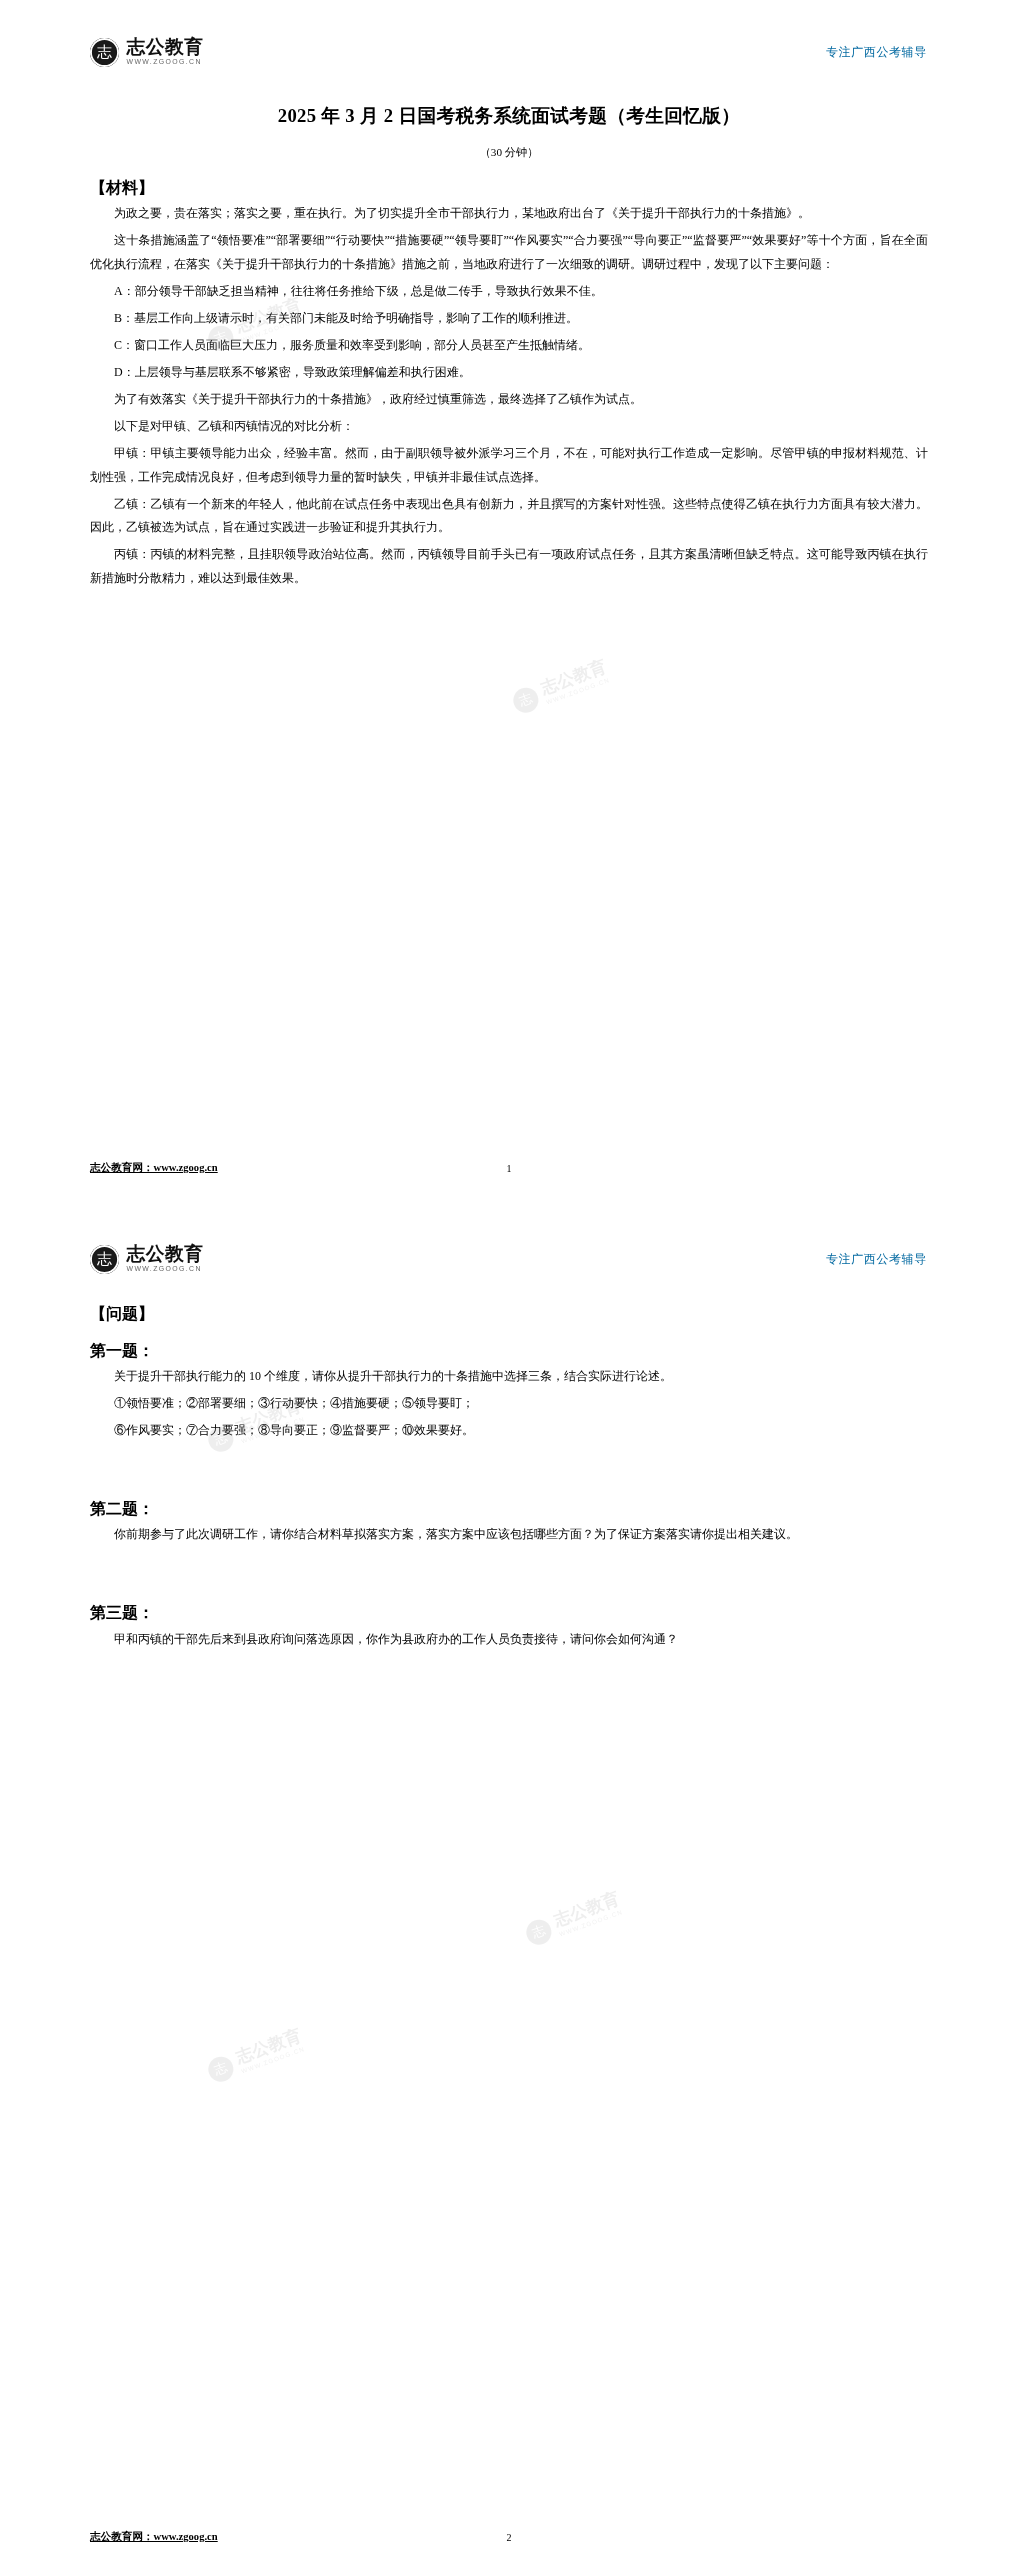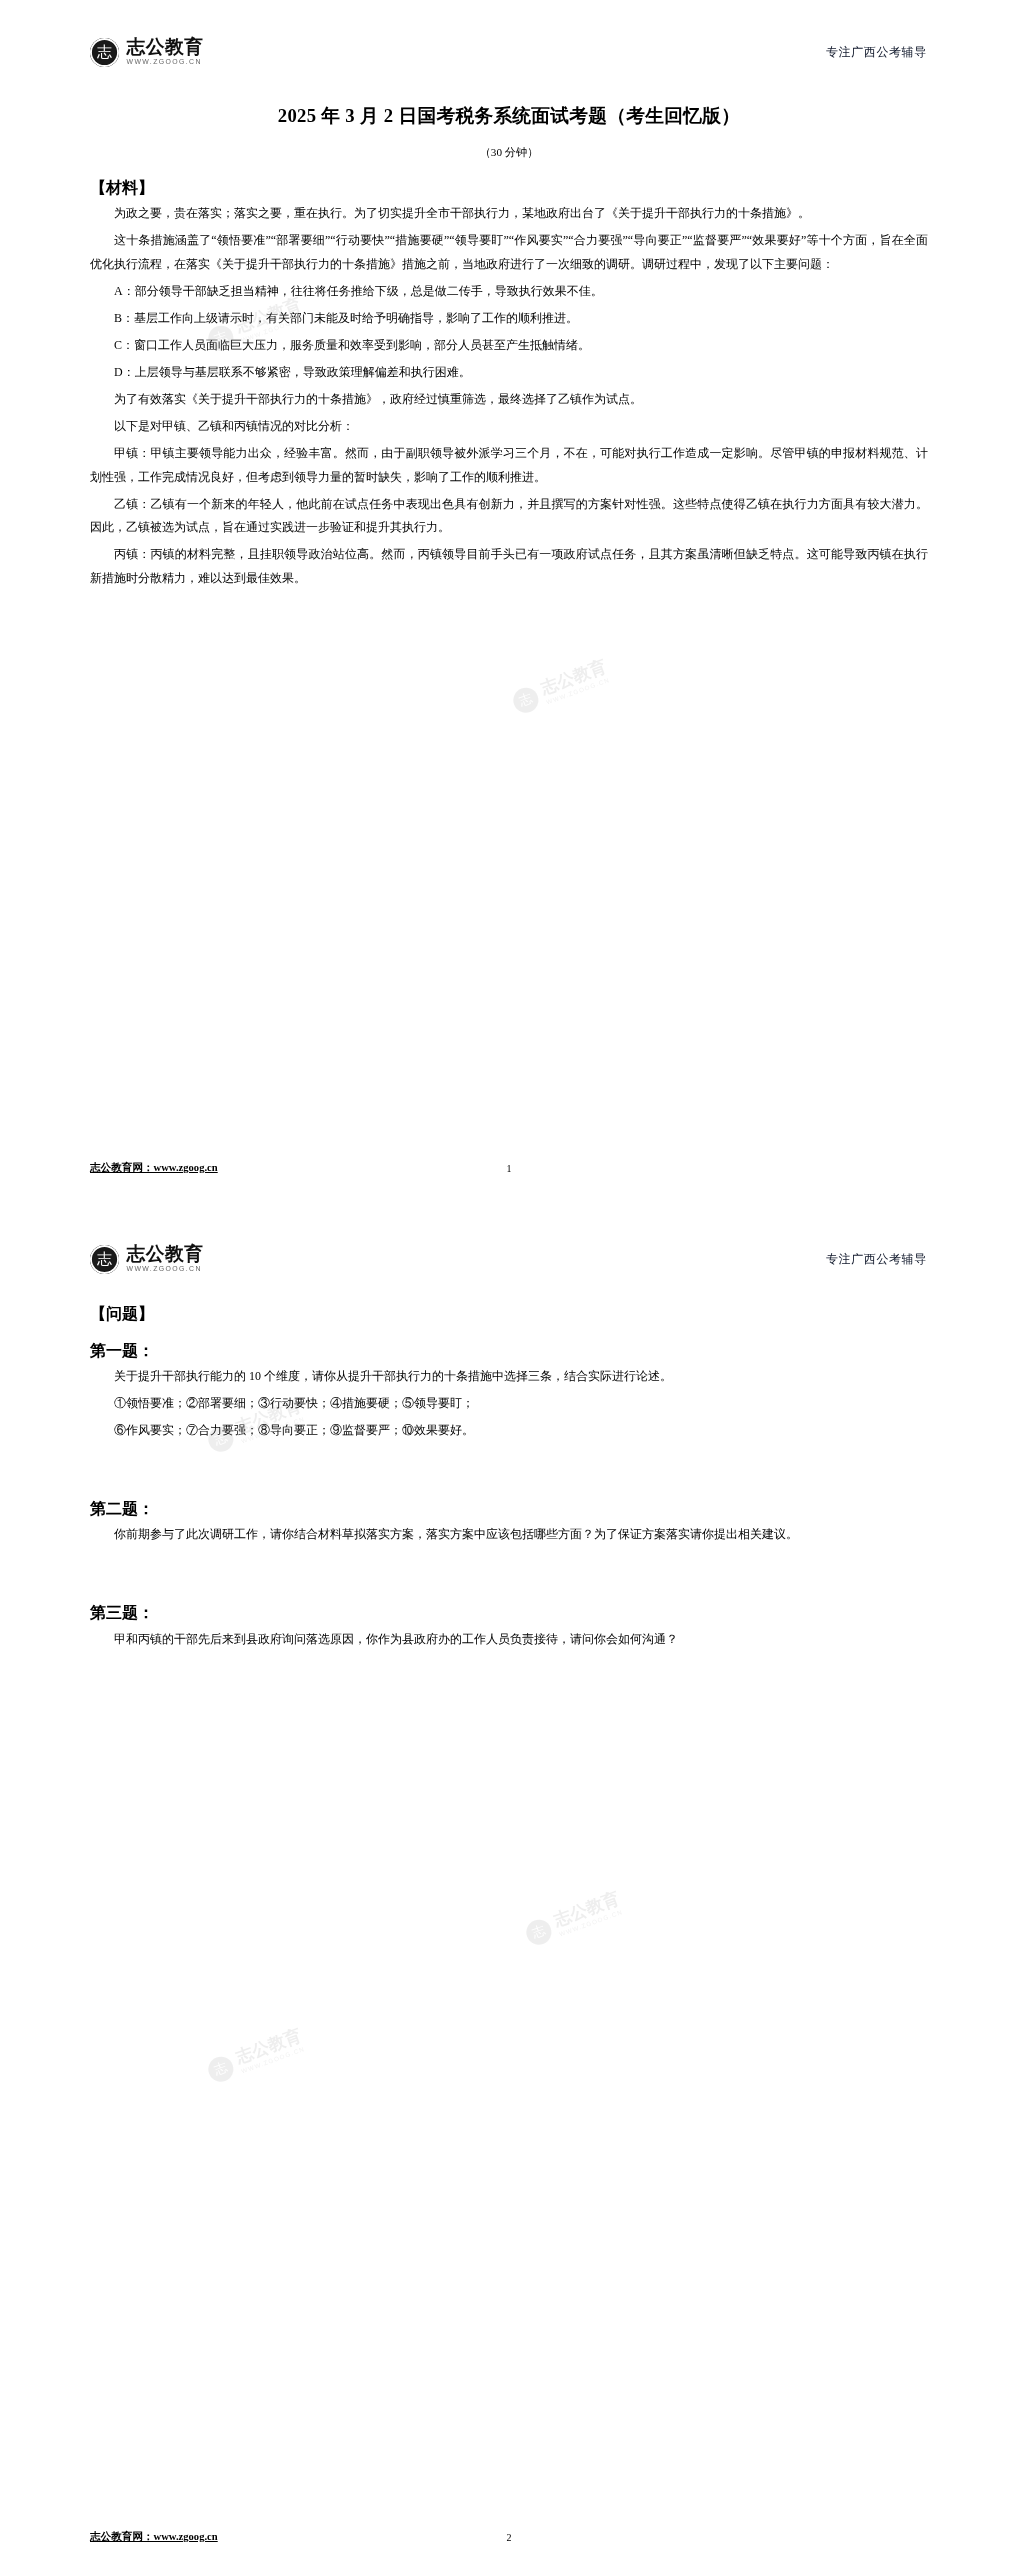--- a/index.html
+++ b/index.html
@@ -65,21 +65,21 @@
   }
   .brand-sub {
     font-family: "Liberation Sans", sans-serif;
     font-size: 6.9px;
     letter-spacing: 1.4px;
     color: #666666;
     margin-top: 3.1px;
   }
   .header-right {
     font-size: 12px;
-    color: #0f172a;
+    color: #0369a1;
     letter-spacing: 0.6px;
     padding-right: 1.2px;
   }
 
   
   .doc-title {
     text-align: center;
     font-size: 18.7px;
     font-weight: bold;
     margin: 24px 0 0 0;
@@ -209,21 +209,21 @@
   <div class="section-label">【材料】</div>
 
   <p class="body">为政之要，贵在落实；落实之要，重在执行。为了切实提升全市干部执行力，某地政府出台了《关于提升干部执行力的十条措施》。</p>
   <p class="body">这十条措施涵盖了“领悟要准”“部署要细”“行动要快”“措施要硬”“领导要盯”“作风要实”“合力要强”“导向要正”“监督要严”“效果要好”等十个方面，旨在全面优化执行流程，在落实《关于提升干部执行力的十条措施》措施之前，当地政府进行了一次细致的调研。调研过程中，发现了以下主要问题：</p>
   <p class="body">A：部分领导干部缺乏担当精神，往往将任务推给下级，总是做二传手，导致执行效果不佳。</p>
   <p class="body">B：基层工作向上级请示时，有关部门未能及时给予明确指导，影响了工作的顺利推进。</p>
   <p class="body">C：窗口工作人员面临巨大压力，服务质量和效率受到影响，部分人员甚至产生抵触情绪。</p>
   <p class="body">D：上层领导与基层联系不够紧密，导致政策理解偏差和执行困难。</p>
   <p class="body">为了有效落实《关于提升干部执行力的十条措施》，政府经过慎重筛选，最终选择了乙镇作为试点。</p>
   <p class="body">以下是对甲镇、乙镇和丙镇情况的对比分析：</p>
-  <p class="body">甲镇：甲镇主要领导能力出众，经验丰富。然而，由于副职领导被外派学习三个月，不在，可能对执行工作造成一定影响。尽管甲镇的申报材料规范、计划性强，工作完成情况良好，但考虑到领导力量的暂时缺失，影响了工作的顺利推进。</p>
+  <p class="body">甲镇：甲镇主要领导能力出众，经验丰富。然而，由于副职领导被外派学习三个月，不在，可能对执行工作造成一定影响。尽管甲镇的申报材料规范、计划性强，工作完成情况良好，但考虑到领导力量的暂时缺失，甲镇并非最佳试点选择。</p>
   <p class="body">乙镇：乙镇有一个新来的年轻人，他此前在试点任务中表现出色具有创新力，并且撰写的方案针对性强。这些特点使得乙镇在执行力方面具有较大潜力。因此，乙镇被选为试点，旨在通过实践进一步验证和提升其执行力。</p>
   <p class="body">丙镇：丙镇的材料完整，且挂职领导政治站位高。然而，丙镇领导目前手头已有一项政府试点任务，且其方案虽清晰但缺乏特点。这可能导致丙镇在执行新措施时分散精力，难以达到最佳效果。</p>
 
   <div class="doc-footer">
     <div class="footer-left">志公教育网：www.zgoog.cn</div>
     <div class="footer-center">1</div>
   </div>
 </div>
 
 <div class="page page-2">

